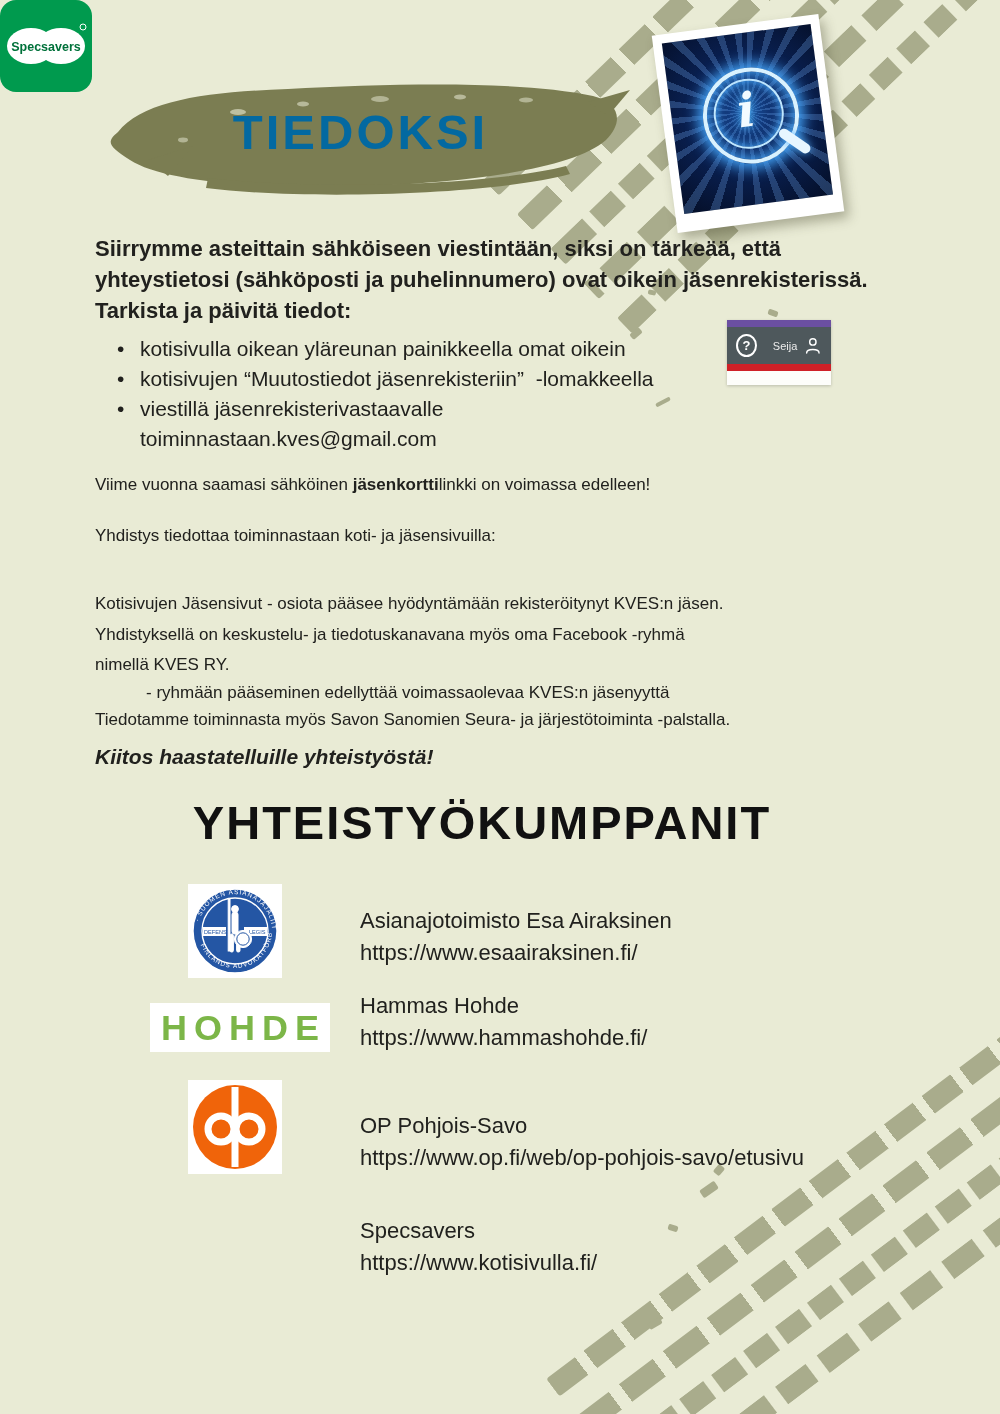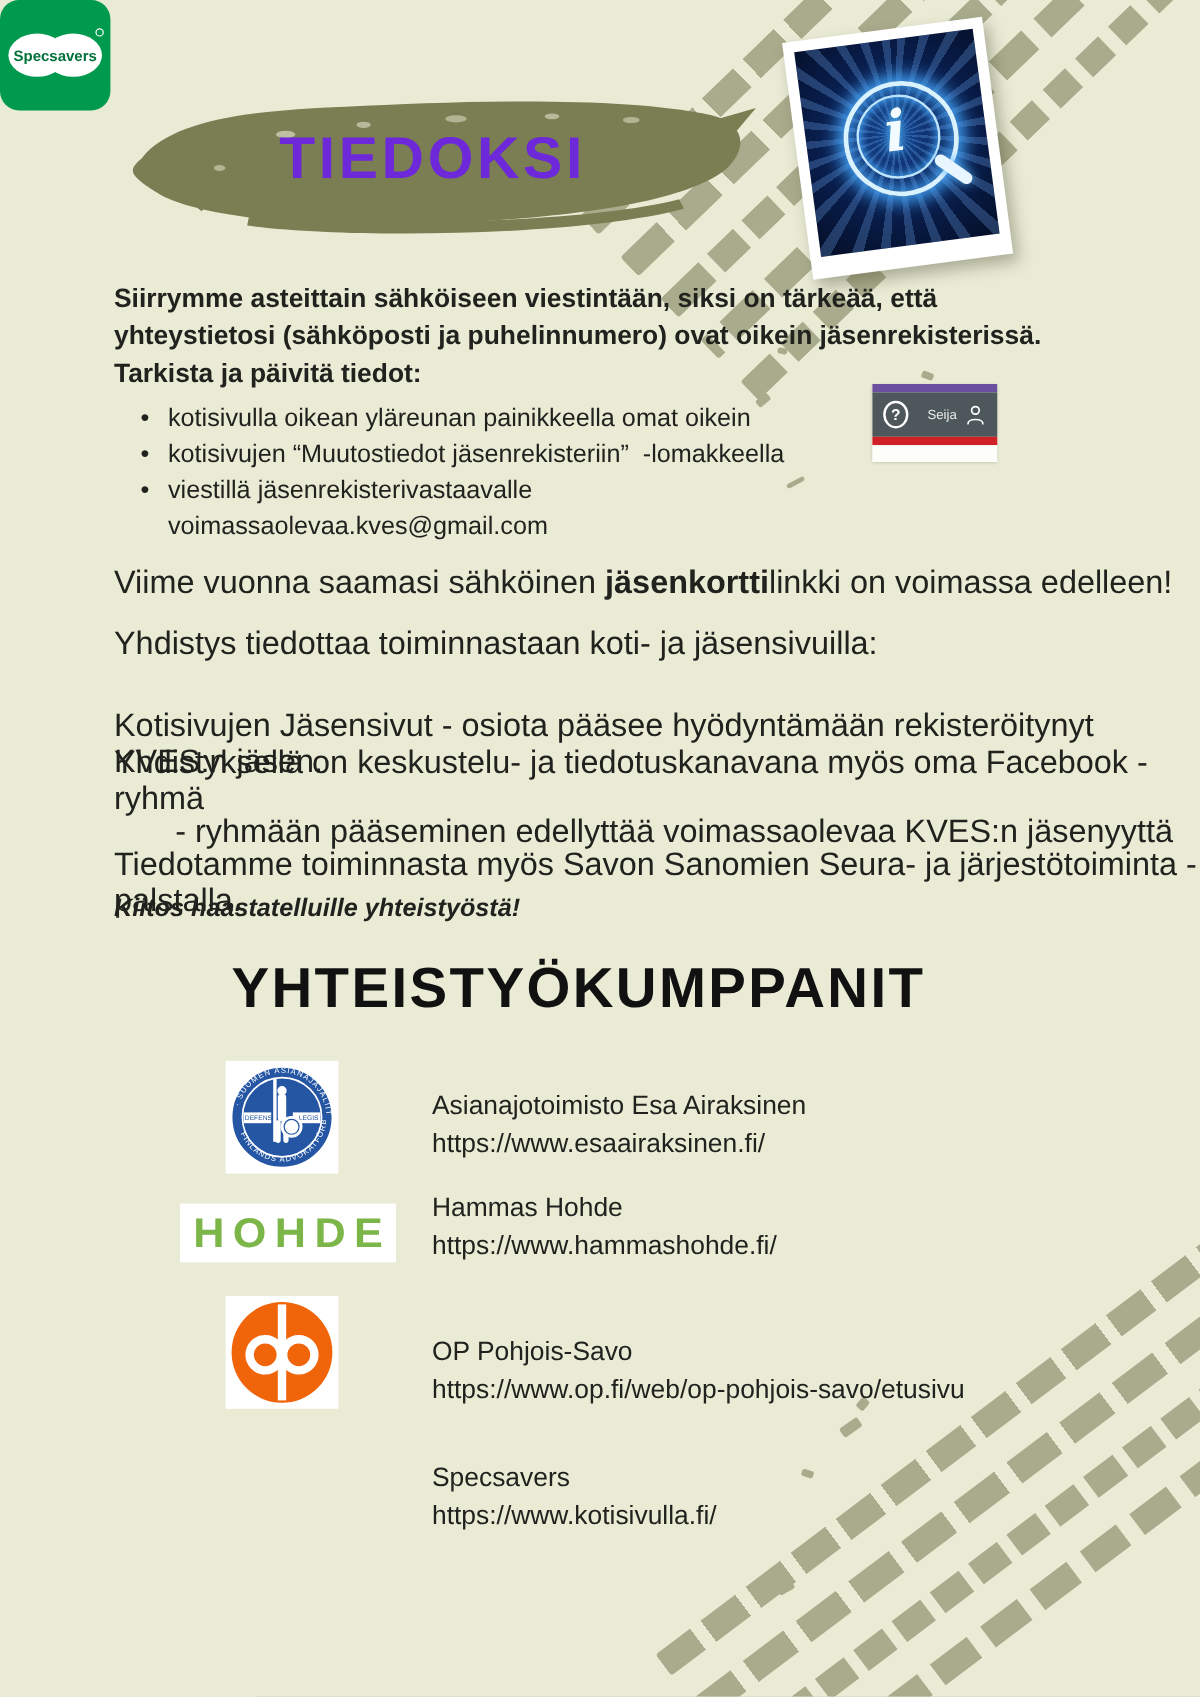--- a/index.html
+++ b/index.html
@@ -15,21 +15,21 @@
   .tracks .stripe:nth-child(2){background:repeating-linear-gradient(90deg,#a9ac8c 0 42px,rgba(0,0,0,0) 42px 55px);}
   .tracks .stripe:nth-child(3){background:repeating-linear-gradient(90deg,#a9ac8c 0 30px,rgba(0,0,0,0) 30px 40px);background-position:14px 0;}
   .tracks .stripe:nth-child(4){background:repeating-linear-gradient(90deg,#a9ac8c 0 38px,rgba(0,0,0,0) 38px 52px);background-position:22px 0;}
   .tracks .stripe:nth-child(5){background:repeating-linear-gradient(90deg,#a9ac8c 0 26px,rgba(0,0,0,0) 26px 38px);background-position:8px 0;}
   .tr-tracks{left:520px;top:-150px;width:780px;height:420px;transform:rotate(-44deg);}
   .br-tracks{left:560px;top:1120px;width:760px;height:300px;transform:rotate(-37deg);}
   .speck{position:absolute;background:#a9ac8c;border-radius:2px;}
   
   .brush-wrap{position:absolute;left:88px;top:50px;width:545px;height:162px;}
   .brush-title{position:absolute;left:88px;top:104px;width:545px;text-align:center;
-    font-size:49px;font-weight:700;letter-spacing:3px;color:#6d28d9;}
+    font-size:49px;font-weight:700;letter-spacing:3px;color:#0369a1;}
   
   .polaroid{position:absolute;left:664px;top:24px;width:150px;height:172px;background:#fff;
     padding:9px 9px 18px 9px;transform:rotate(-7.5deg);
     box-shadow:4px 7px 12px rgba(70,70,45,.38);}
   .photo{position:relative;width:100%;height:100%;overflow:hidden;
     background:radial-gradient(circle at 50% 46%, #16418a 0%, #0a2154 45%, #040e26 100%);}
   .streaks{position:absolute;inset:0;
     background:repeating-conic-gradient(from 8deg at 50% 46%, rgba(120,180,255,.26) 0deg 5deg, rgba(10,25,60,0) 5deg 13deg);}
   .ring-outer{position:absolute;left:50%;top:46%;width:88px;height:88px;margin:-44px 0 0 -44px;
     border:4px solid #d9f2ff;border-radius:50%;
@@ -42,21 +42,21 @@
   .handle{position:absolute;width:36px;height:10px;background:#e7f6ff;border-radius:5px;
     left:calc(50% + 26px);top:calc(46% + 30px);transform:rotate(42deg);
     box-shadow:0 0 10px rgba(90,180,255,.95);}
   
   .abs{position:absolute;}
   .intro{left:95px;top:233px;width:840px;font-size:22px;font-weight:700;line-height:31px;}
   .bullets{left:117px;top:334px;font-size:21px;line-height:30px;}
   .b-row{display:flex;white-space:pre-wrap;}
   .b-dot{width:23px;flex:0 0 23px;}
   .b-cont{margin-left:23px;}
-  .body-t{font-size:27px;line-height:30px;}
+  .body-t{font-size:17px;line-height:30px;}
   .bold{font-weight:700;}
   .thanks{font-size:21px;font-weight:700;font-style:italic;}
   .big-heading{left:0;top:795px;width:1000px;text-align:center;transform:translateX(-18px);
     font-size:47px;font-weight:700;letter-spacing:2px;color:#111;}
   
   .widget{position:absolute;left:727px;top:320px;width:104px;box-shadow:0 1px 3px rgba(0,0,0,.2);}
   .widget .purple{height:7px;background:#6b4fa1;}
   .widget .bar{height:37px;background:#4e585c;display:flex;align-items:center;padding:0 9px;}
   .help{width:19px;height:19px;border:2px solid #fff;border-radius:50%;color:#fff;font-size:13px;
     font-weight:700;display:flex;align-items:center;justify-content:center;}
@@ -140,21 +140,21 @@
       <span>kotisivulla oikean yläreunan painikkeella omat oikein</span>
     </div>
     <div class="b-row">
       <span class="b-dot">•</span>
       <span>kotisivujen “Muutostiedot jäsenrekisteriin”  -lomakkeella</span>
     </div>
     <div class="b-row">
       <span class="b-dot">•</span>
       <span>viestillä jäsenrekisterivastaavalle</span>
     </div>
-    <div class="b-cont">voimassaolevaa.kves@gmail.com</div>
+    <div class="b-cont">toiminnastaan.kves@gmail.com</div>
   </div>
 
   <div class="widget">
     <div class="purple"></div>
     <div class="bar">
       <span class="help">?</span>
       <span class="uname">Seija</span>
       <svg width="20" height="21" viewBox="0 0 20 21">
         <circle cx="10" cy="6.5" r="3.6" fill="none" stroke="#fff" stroke-width="1.6"></circle>
         <path d="M3 19 C3 13.8 17 13.8 17 19" fill="none" stroke="#fff" stroke-width="1.6" stroke-linecap="round"></path>
@@ -166,20 +166,21 @@
 
   <div class="abs body-t" style="left:95px;top:470px;">
     <span>Viime vuonna saamasi sähköinen </span><span class="bold">jäsenkortti</span><span>linkki on voimassa edelleen!</span>
   </div>
 
   <div class="abs body-t" style="left:95px;top:521px;">Yhdistys tiedottaa toiminnastaan koti- ja jäsensivuilla:</div>
 
   <div class="abs body-t" style="left:95px;top:589px;">Kotisivujen Jäsensivut - osiota pääsee hyödyntämään rekisteröitynyt KVES:n jäsen.</div>
   <div class="abs body-t" style="left:95px;top:620px;">
     <div>Yhdistyksellä on keskustelu- ja tiedotuskanavana myös oma Facebook -ryhmä</div>
+    <div>nimellä KVES RY.</div>
   </div>
   <div class="abs body-t" style="left:146px;top:678px;">- ryhmään pääseminen edellyttää voimassaolevaa KVES:n jäsenyyttä</div>
   <div class="abs body-t" style="left:95px;top:705px;">Tiedotamme toiminnasta myös Savon Sanomien Seura- ja järjestötoiminta -palstalla.</div>
   <div class="abs thanks" style="left:95px;top:745px;">Kiitos haastatelluille yhteistyöstä!</div>
 
   <div class="abs big-heading">YHTEISTYÖKUMPPANIT</div>
 
   <div class="tile seal-tile">
     <svg width="88" height="88" viewBox="0 0 88 88">
       <circle cx="44" cy="44" r="42" fill="#2456a4"></circle>

